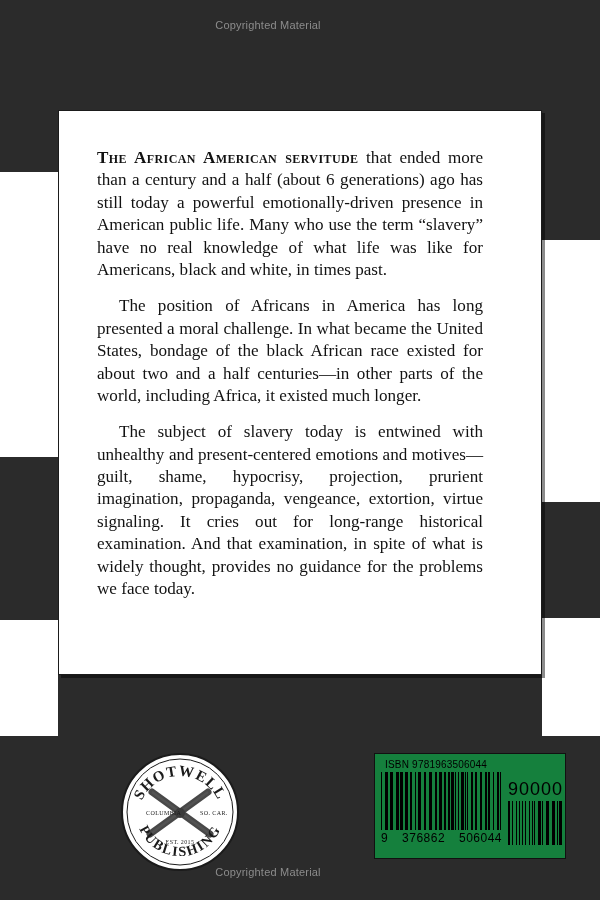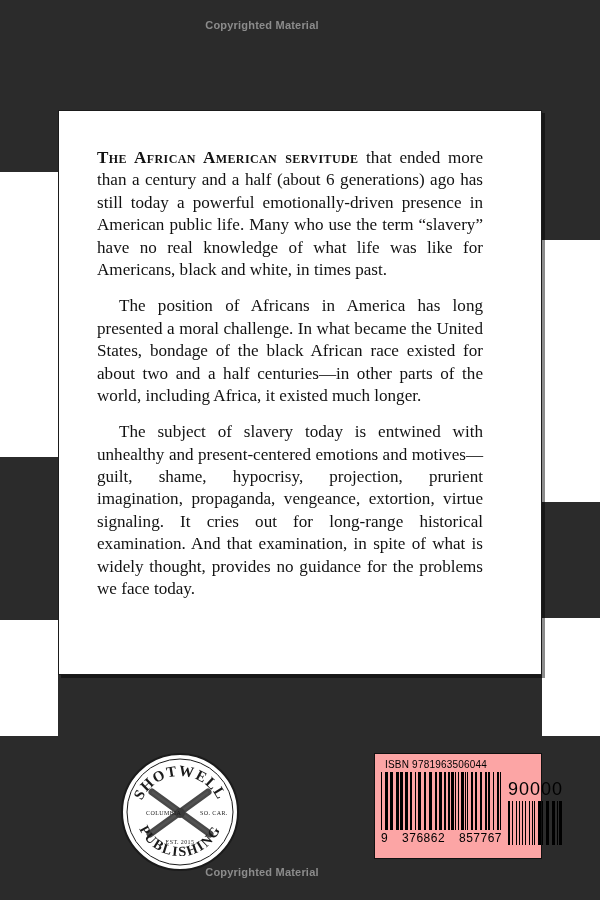--- a/index.html
+++ b/index.html
@@ -24,26 +24,26 @@
     background: #ffffff;
   }
   .band-left-1  { left: 0;  top: 172px; width: 58px;  height: 285px; }
   .band-left-2  { left: 0;  top: 620px; width: 58px;  height: 116px; }
   .band-right-1 { right: 0; top: 240px; width: 58px;  height: 262px; }
   .band-right-2 { right: 0; top: 618px; width: 58px;  height: 118px; }
 
   
   .copy-banner {
     position: absolute;
-    left: 10px;
+    left: 16px;
     width: 504px;
     text-align: center;
     font-family: "Liberation Sans", sans-serif;
     font-size: 11px;
-    font-weight: bold;
+    font-weight: normal;
     letter-spacing: 0.2px;
     color: #8c8c8c;
   }
   .copy-top    { top: 19px; }
   .copy-bottom { top: 866px; }
 
   
   .panel {
     position: absolute;
     left: 58px;
@@ -84,23 +84,23 @@
     width: 120px;
     height: 120px;
   }
   .logo svg { display: block; width: 120px; height: 120px; }
 
   
   .barcode-box {
     position: absolute;
     left: 374px;
     top: 753px;
-    width: 168px;
+    width: 192px;
     height: 106px;
-    background: #fca5a5;
+    background: #15803d;
     border: 1px solid #111;
     box-sizing: border-box;
     padding: 4px 6px 2px 6px;
   }
   .isbn-label {
     font-family: "Liberation Sans", sans-serif;
     font-size: 10px;
     color: #000;
     margin: 1px 0 2px 4px;
     letter-spacing: 0.2px;
@@ -250,21 +250,21 @@
             <span style="width: 1px;"></span>
             <span style="width: 3px; background: transparent;"></span>
             <span style="width: 2px;"></span>
             <span style="width: 1px; background: transparent;"></span>
             <span style="width: 1px;"></span>
             <span style="width: 1px; background: transparent;"></span>
           </div>
         <div class="ean-digits">
           <span>9</span>
           <span>376862</span>
-          <span>857767</span>
+          <span>506044</span>
         </div>
       </div>
       <div class="bc-addon">
         <div class="addon-digits">90000</div>
         <div class="bars bars-addon" id="bars-addon">
             <span style="width: 2px;"></span>
             <span style="width: 2px; background: transparent;"></span>
             <span style="width: 1px;"></span>
             <span style="width: 3px; background: transparent;"></span>
             <span style="width: 1px;"></span>

